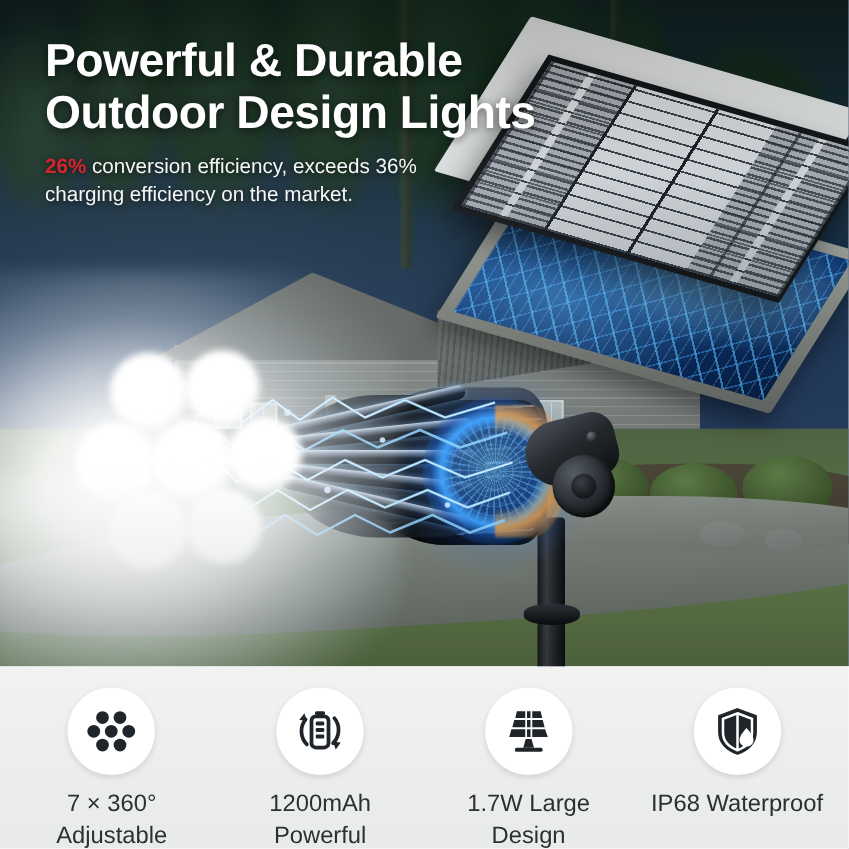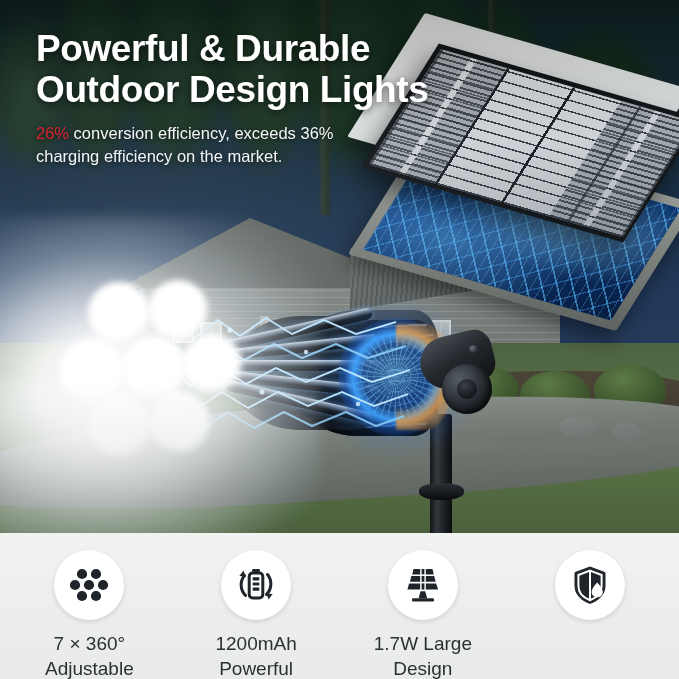--- a/index.html
+++ b/index.html
@@ -483,21 +483,21 @@
     margin: 11px 0 0 0;
     font-size: 16.5px;
     line-height: 1.42;
     color: #f4f6f7;
     font-weight: 500;
     text-shadow: 0 1px 5px rgba(0,0,0,.6);
     max-width: 330px;
   }
   .accent {
     color: #d8232f;
-    font-weight: normal;
+    font-weight: bold;
   }
 
   
   .features {
     position: absolute;
     left: 0;
     top: 533px;
     width: 679px;
     height: 146px;
     background: linear-gradient(180deg, #f2f3f1 0%, #eceeec 55%, #e9ebe9 100%);
@@ -727,16 +727,17 @@
 
     <div class="feature">
       <div class="feature-icon">
         <svg width="46" height="46" viewBox="0 0 46 46">
           <path d="M23,5 L38,10.6 V24 C38,32.6 31.4,38.6 23,41.4 C14.6,38.6 8,32.6 8,24 V10.6 Z" fill="#20252b" stroke="#20252b" stroke-width="1"></path>
           <path d="M23,8.6 L34.6,13 V24 C34.6,31 29.4,35.8 23,38.2 C16.6,35.8 11.4,31 11.4,24 V13 Z" fill="none" stroke="#ffffff" stroke-width="2"></path>
           <path d="M23,8.6 V38.2" stroke="#ffffff" stroke-width="2" fill="none"></path>
           <path d="M30.2,20.4 C30.2,20.4 24.6,26.2 24.6,29.9 C24.6,33 27.1,35.2 30.2,35.2 C33.3,35.2 35.8,33 35.8,29.9 C35.8,26.2 30.2,20.4 30.2,20.4 Z" fill="#ffffff"></path>
         </svg>
       </div>
+      <div class="feature-label">IP68 Waterproof</div>
     </div>
 
   </div>
 </div>
 
 </body></html>

